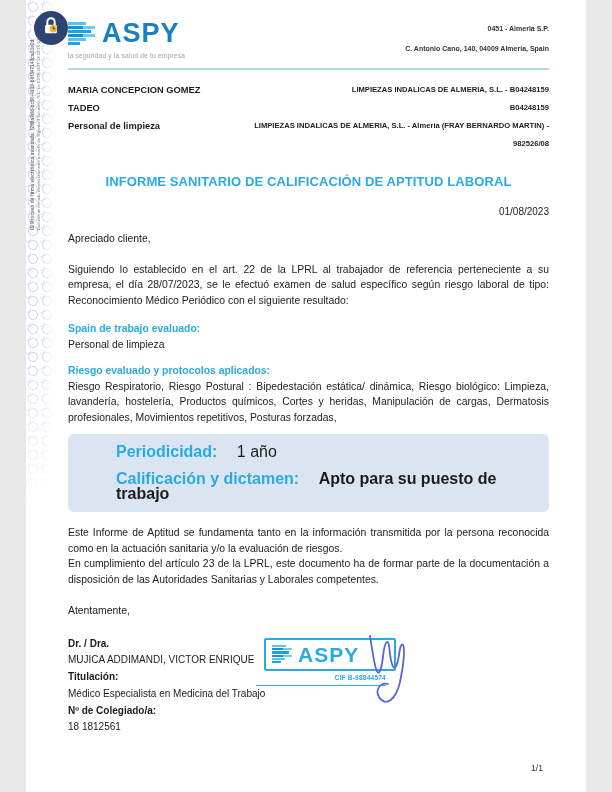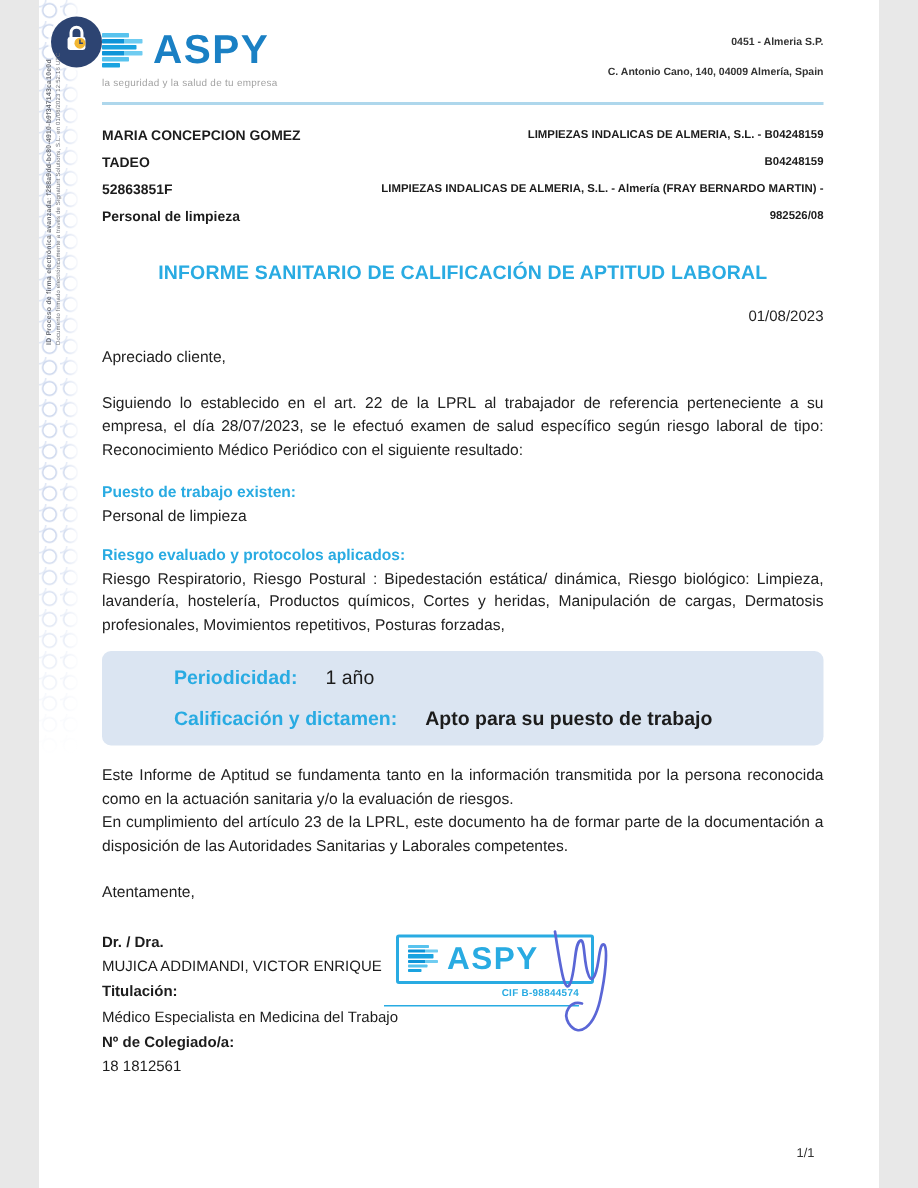--- a/index.html
+++ b/index.html
@@ -73,21 +73,21 @@
   .just { text-align:justify; }
   .greeting { margin-top:14px; }
   .intro { margin-top:15px; }
   .sec-label { margin-top:13px; font-weight:700; color:#29abe2; }
   .sec-label.tight { margin-top:11px; }
 
   .result-box {
     margin-top:9px; background:#dbe5f2; border-radius:6px;
     padding:10px 20px 11px 28px;
   }
-  .result-box .row { font-size:13px; line-height:15px;padding-left:20px; }
+  .result-box .row { font-size:16px; line-height:15px;padding-left:20px; }
   .result-box .row + .row { margin-top:12px; }
   .box-label { color:#29abe2; font-weight:700; }
   .box-value { margin-left:15px; color:#1c1c1c; }
   .bold { font-weight:700; }
 
   .closing { margin-top:13px; }
   .farewell { margin-top:16px; }
 
   .sig-block { position:relative; margin-top:17px; height:150px; }
   .sig-left { width:198px; font-size:10px; line-height:16.8px; color:#1c1c1c; }
@@ -151,37 +151,36 @@
         <div>0451 - Almeria S.P.</div>
         <div>C. Antonio Cano, 140, 04009 Almería, Spain</div>
       </div>
     </div>
 
     <div class="divider"></div>
 
     <div class="parties-row">
       <div class="worker">
         <div>MARIA CONCEPCION GOMEZ TADEO</div>
-        <div>52863851F</div>
         <div>Personal de limpieza</div>
       </div>
       <div class="company">
         <div>LIMPIEZAS INDALICAS DE ALMERIA, S.L. - B04248159</div>
         <div>B04248159</div>
         <div>LIMPIEZAS INDALICAS DE ALMERIA, S.L. - Almería (FRAY BERNARDO MARTIN) - 982526/08</div>
       </div>
     </div>
 
     <div class="doc-title">INFORME SANITARIO DE CALIFICACIÓN DE APTITUD LABORAL</div>
     <div class="doc-date">01/08/2023</div>
 
     <p class="greeting">Apreciado cliente,</p>
     <p class="intro just">Siguiendo lo establecido en el art. 22 de la LPRL al trabajador de referencia perteneciente a su empresa, el día 28/07/2023, se le efectuó examen de salud específico según riesgo laboral de tipo: Reconocimiento Médico Periódico con el siguiente resultado:</p>
 
-    <p class="sec-label">Puesto de trabajo existen:</p>
+    <p class="sec-label">Spain de trabajo evaluado:</p>
     <p>Personal de limpieza</p>
 
     <p class="sec-label tight">Riesgo evaluado y protocolos aplicados:</p>
     <p class="just">Riesgo Respiratorio, Riesgo Postural : Bipedestación estática/ dinámica, Riesgo biológico: Limpieza, lavandería, hostelería, Productos químicos, Cortes y heridas, Manipulación de cargas, Dermatosis profesionales, Movimientos repetitivos, Posturas forzadas,</p>
 
     <div class="result-box">
       <div class="row">
         <span class="box-label">Periodicidad:</span>
         <span class="box-value">1 año</span>
       </div>

